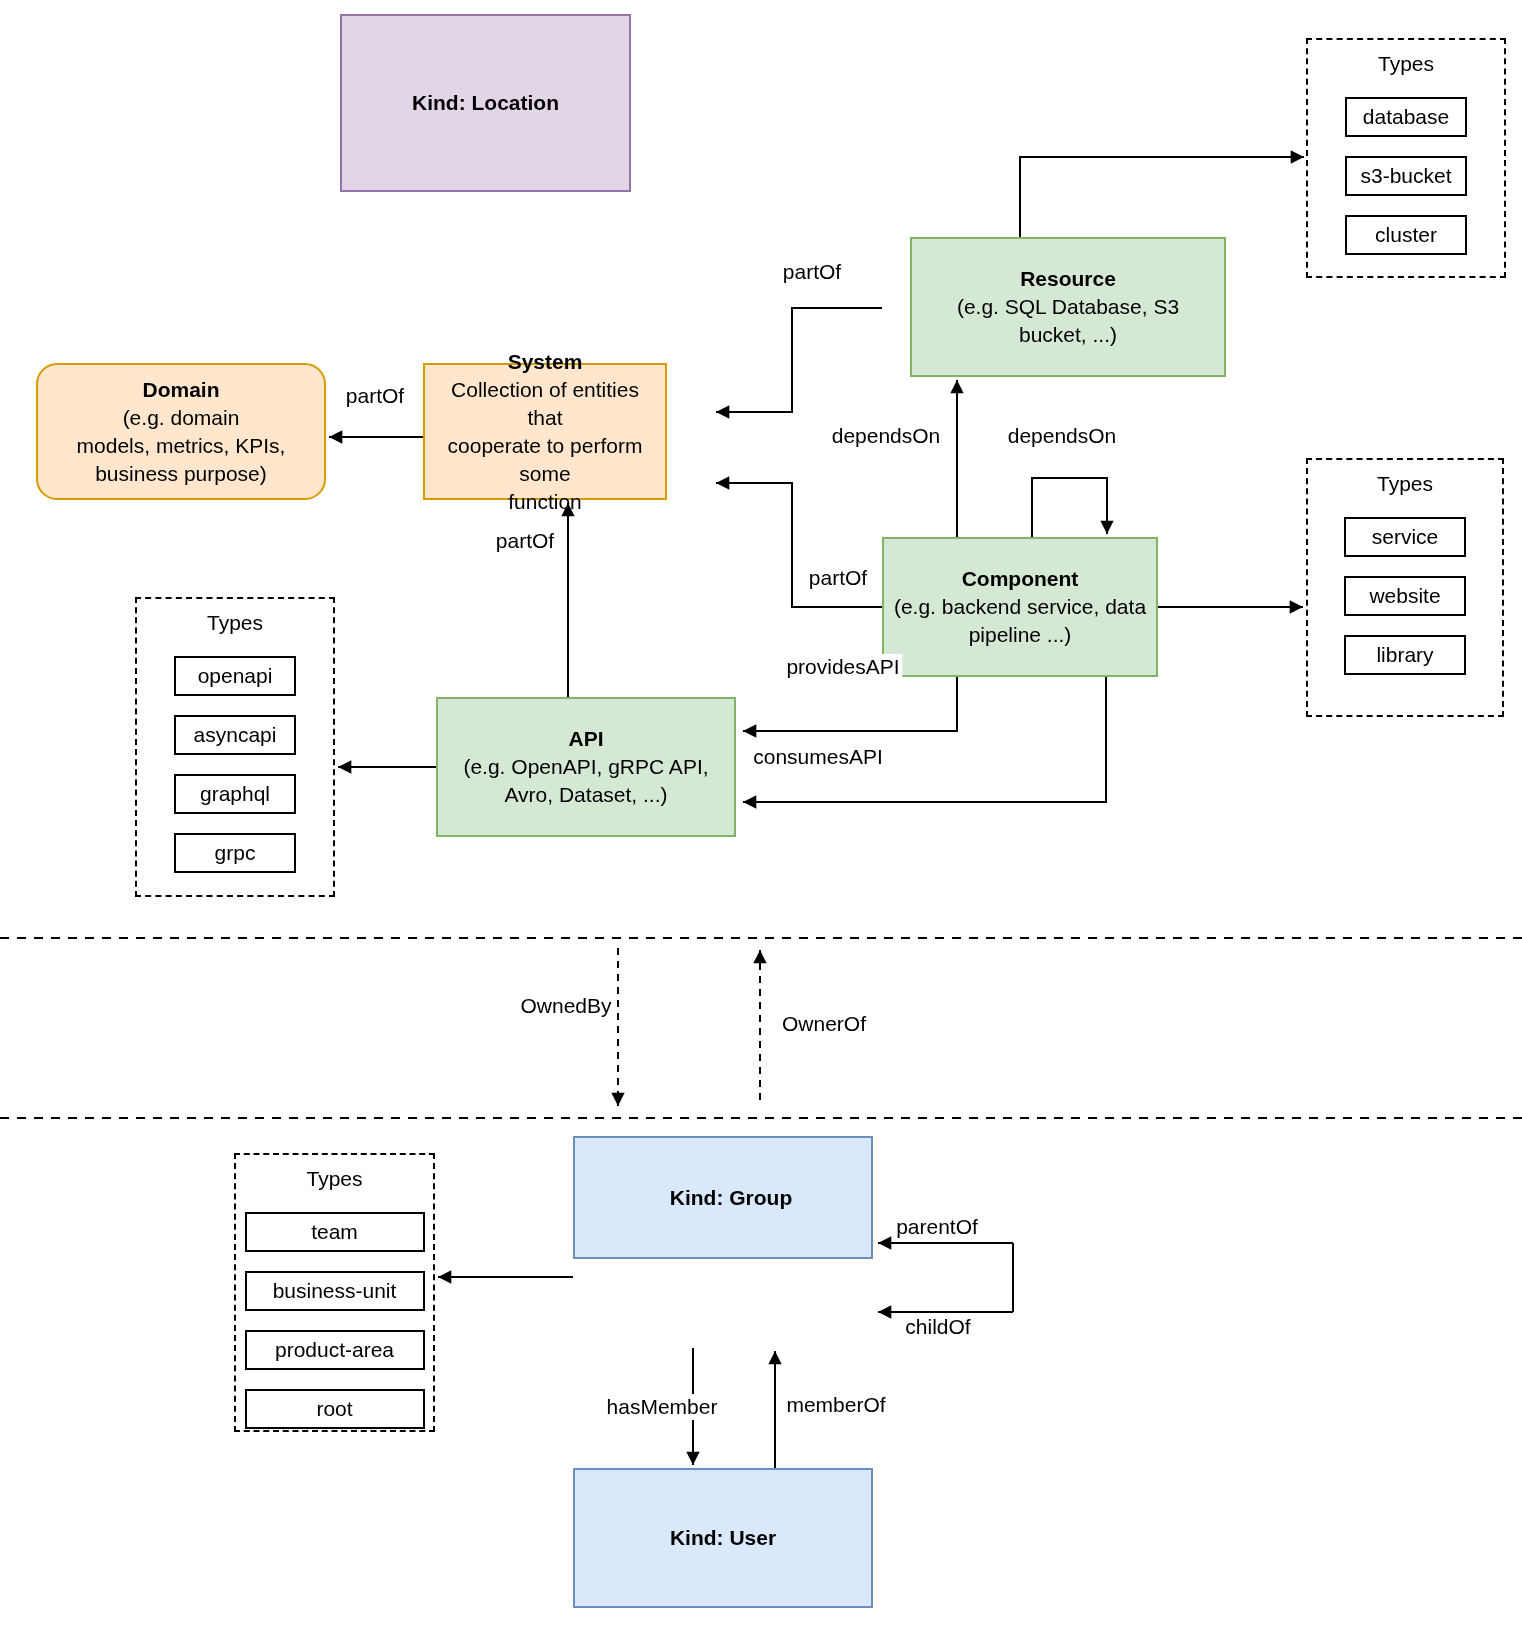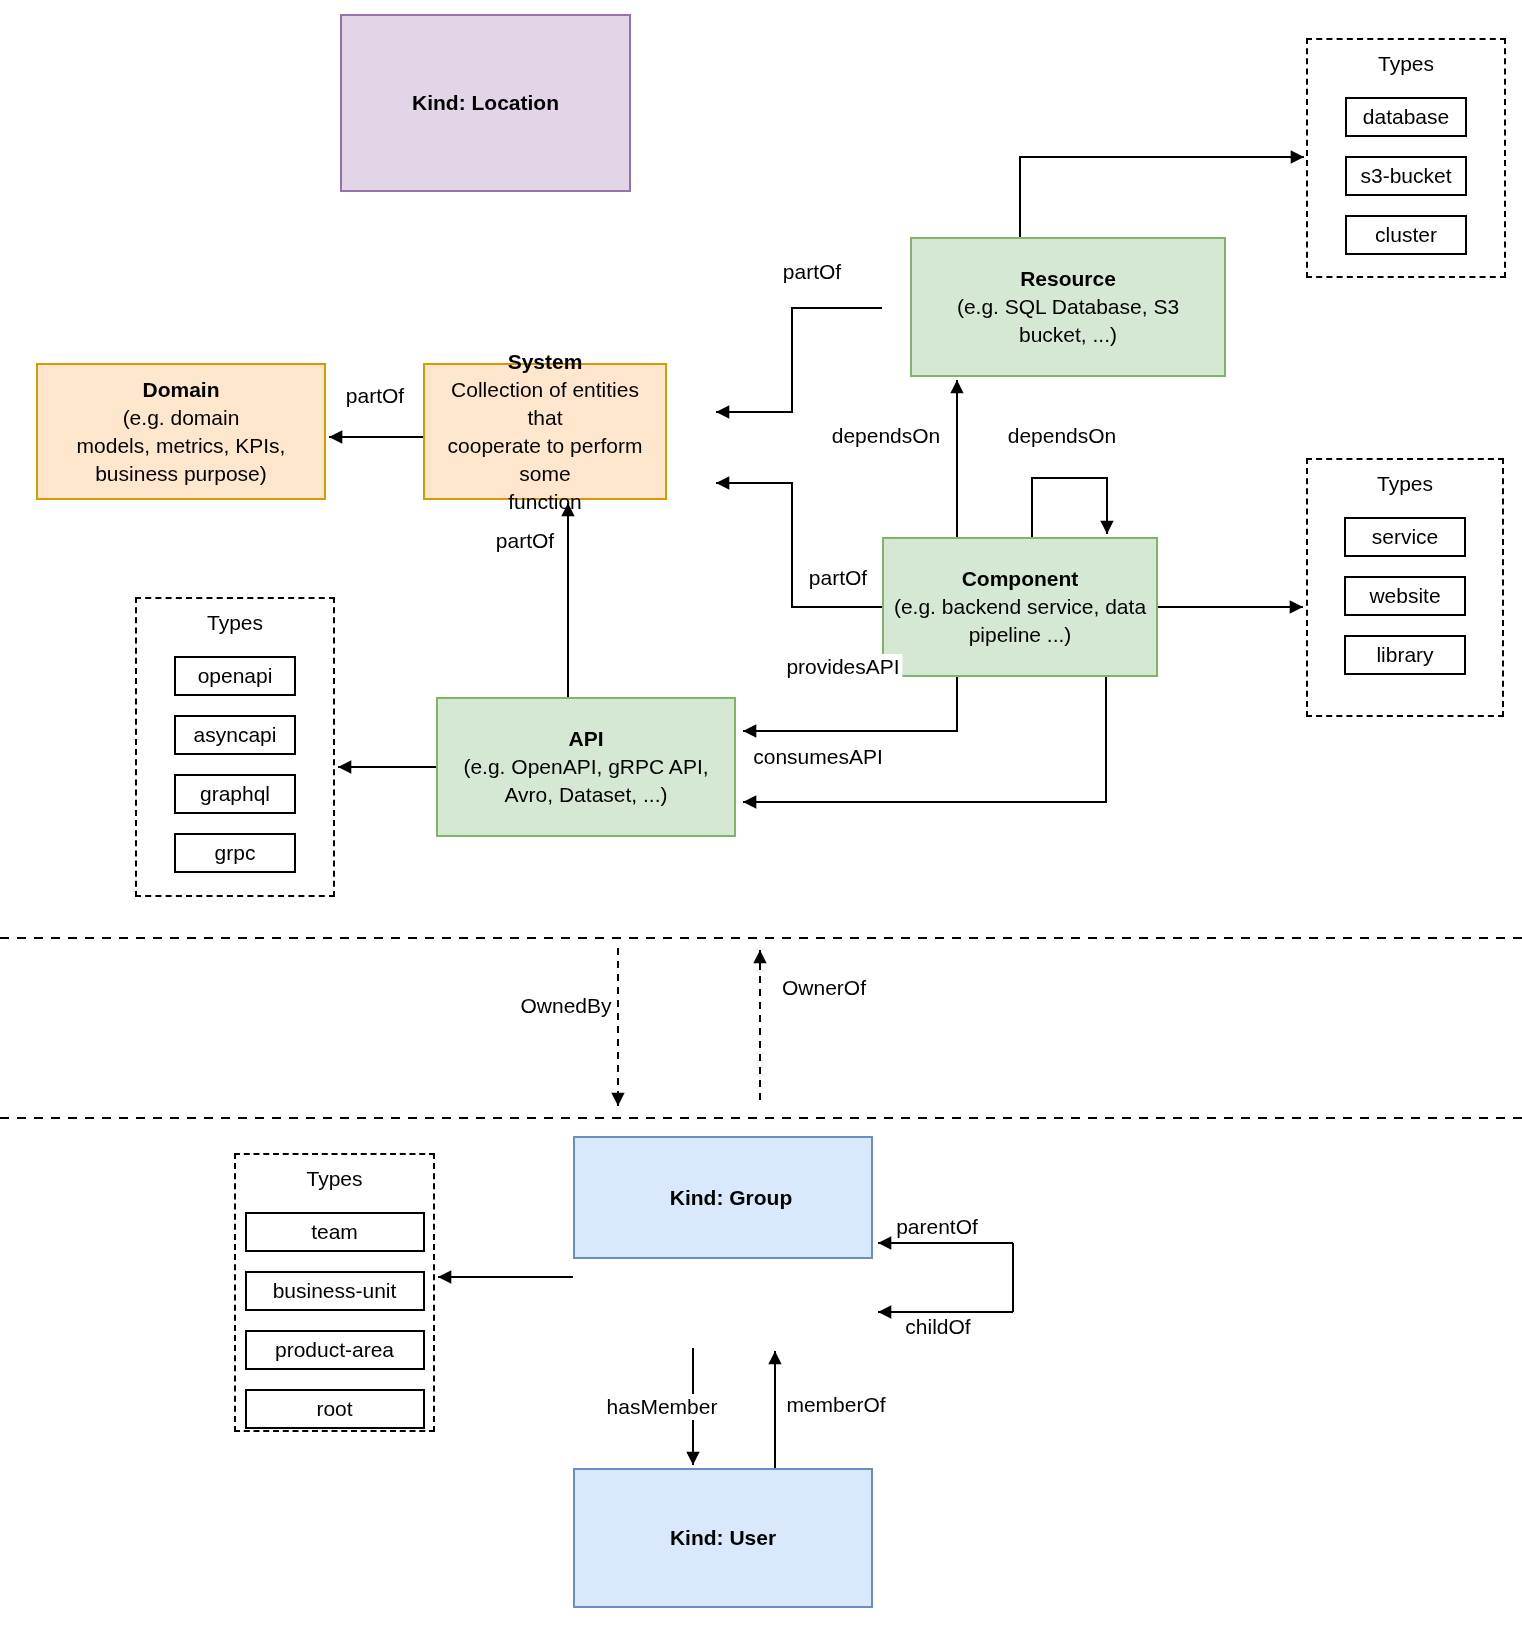--- a/index.html
+++ b/index.html
@@ -81,21 +81,21 @@
   <div class="node purple" style="left:340px;top:14px;width:291px;height:178px;">
     <div class="title">Kind: Location</div>
   </div>
 
   <div class="node green" style="left:882px;top:237px;width:316px;height:140px;margin-left:28px;">
     <div class="title">Resource</div>
     <div class="desc">(e.g. SQL Database, S3
 bucket, ...)</div>
   </div>
 
-  <div class="node orange" style="left:36px;top:363px;width:290px;height:137px;">
+  <div class="node orange" style="left:36px;top:363px;width:290px;height:137px;border-radius:21px;">
     <div class="title">Domain</div>
     <div class="desc">(e.g.  domain
 models, metrics, KPIs,
 business purpose)</div>
   </div>
 
   <div class="node orange" style="left:423px;top:363px;width:244px;height:137px;">
     <div class="title">System</div>
     <div class="desc">Collection of entities that
 cooperate to perform some
@@ -154,19 +154,19 @@
 
   <div class="elabel" style="left:812px;top:272px;">partOf</div>
   <div class="elabel" style="left:838px;top:578px;">partOf</div>
   <div class="elabel" style="left:375px;top:396px;">partOf</div>
   <div class="elabel" style="left:525px;top:541px;">partOf</div>
   <div class="elabel" style="left:886px;top:436px;">dependsOn</div>
   <div class="elabel" style="left:1062px;top:436px;">dependsOn</div>
   <div class="elabel" style="left:843px;top:667px;">providesAPI</div>
   <div class="elabel" style="left:818px;top:757px;">consumesAPI</div>
   <div class="elabel" style="left:566px;top:1006px;">OwnedBy</div>
-  <div class="elabel" style="left:824px;top:988px;">OwnerOf</div>
+  <div class="elabel" style="left:824px;top:1024px;">OwnerOf</div>
   <div class="elabel" style="left:937px;top:1227px;">parentOf</div>
   <div class="elabel" style="left:938px;top:1327px;">childOf</div>
   <div class="elabel" style="left:662px;top:1407px;">hasMember</div>
   <div class="elabel" style="left:836px;top:1405px;">memberOf</div>
 
 </div>
 
 </body></html>

